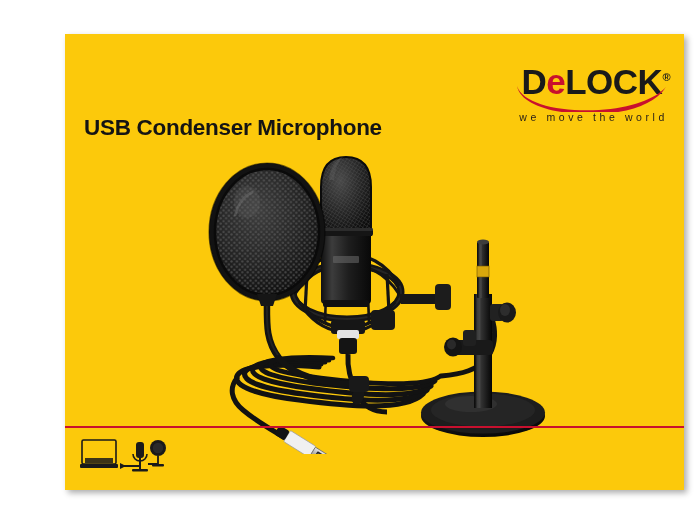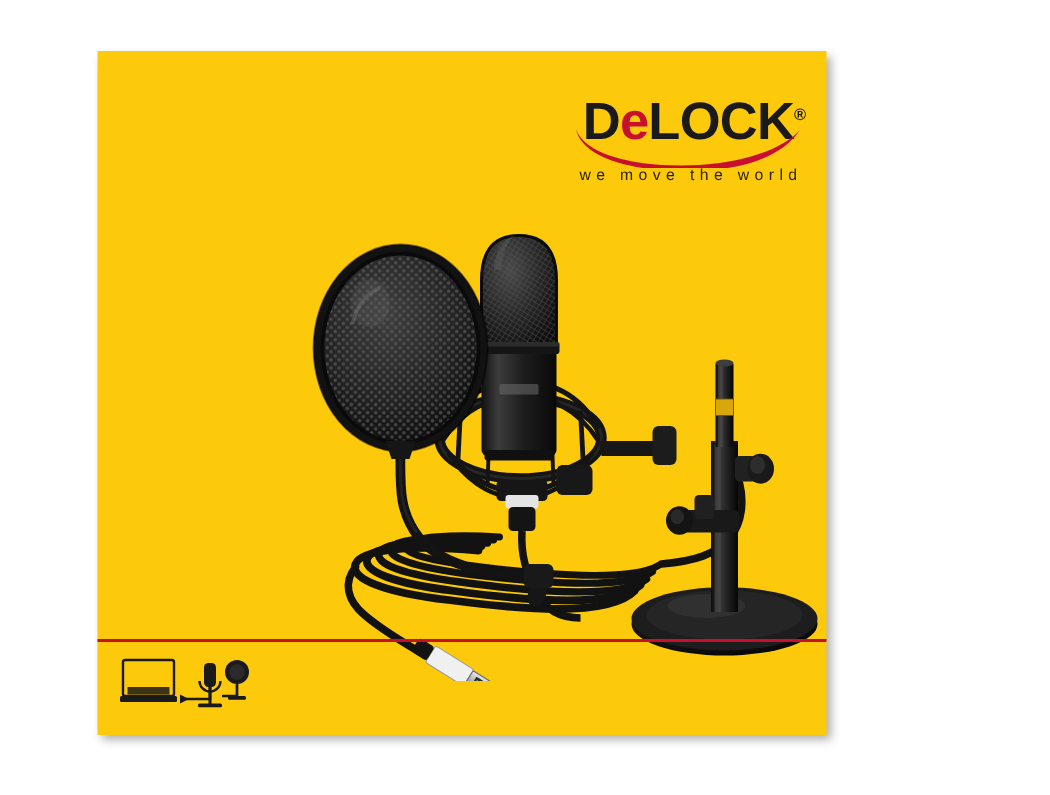--- a/index.html
+++ b/index.html
@@ -11,21 +11,21 @@
     height: 530px;
     background: #ffffff;
     font-family: "Liberation Sans", sans-serif;
     overflow: hidden;
   }
 
   #package-panel {
     position: absolute;
     left: 65px;
     top: 34px;
-    width: 486px;
+    width: 619px;
     height: 456px;
     background: #fcc90b;
     box-shadow: 3px 3px 6px rgba(0,0,0,0.32);
   }
 
   
   #brand-logo {
     position: absolute;
     right: 14px;
     top: 24px;
@@ -120,20 +120,21 @@
   <div id="brand-logo">
     <div id="brand-wordmark"><span>D</span><span class="e-red">e</span><span>LOCK</span><span class="reg">®</span></div>
 
     <svg id="brand-swoosh" viewBox="0 0 155 28">
       <path d="M4 2 C 10 20, 46 28, 86 26 C 118 24, 142 15, 153 3 C 142 20, 116 29, 84 30 C 44 31, 8 22, 4 2 Z" fill="#c8102e"></path>
     </svg>
 
     <div id="brand-tagline">we move the world</div>
   </div>
 
+  <div id="product-title">USB Condenser Microphone</div>
 
   <div id="product-photo">
     <svg width="420" height="310" viewBox="0 0 420 310">
       <defs>
         <radialGradient id="gMeshTop" cx="38%" cy="30%" r="75%">
           <stop offset="0%" stop-color="#4a4a4a"></stop>
           <stop offset="55%" stop-color="#262626"></stop>
           <stop offset="100%" stop-color="#0c0c0c"></stop>
         </radialGradient>
         <linearGradient id="gMicBody" x1="0" y1="0" x2="1" y2="0">

